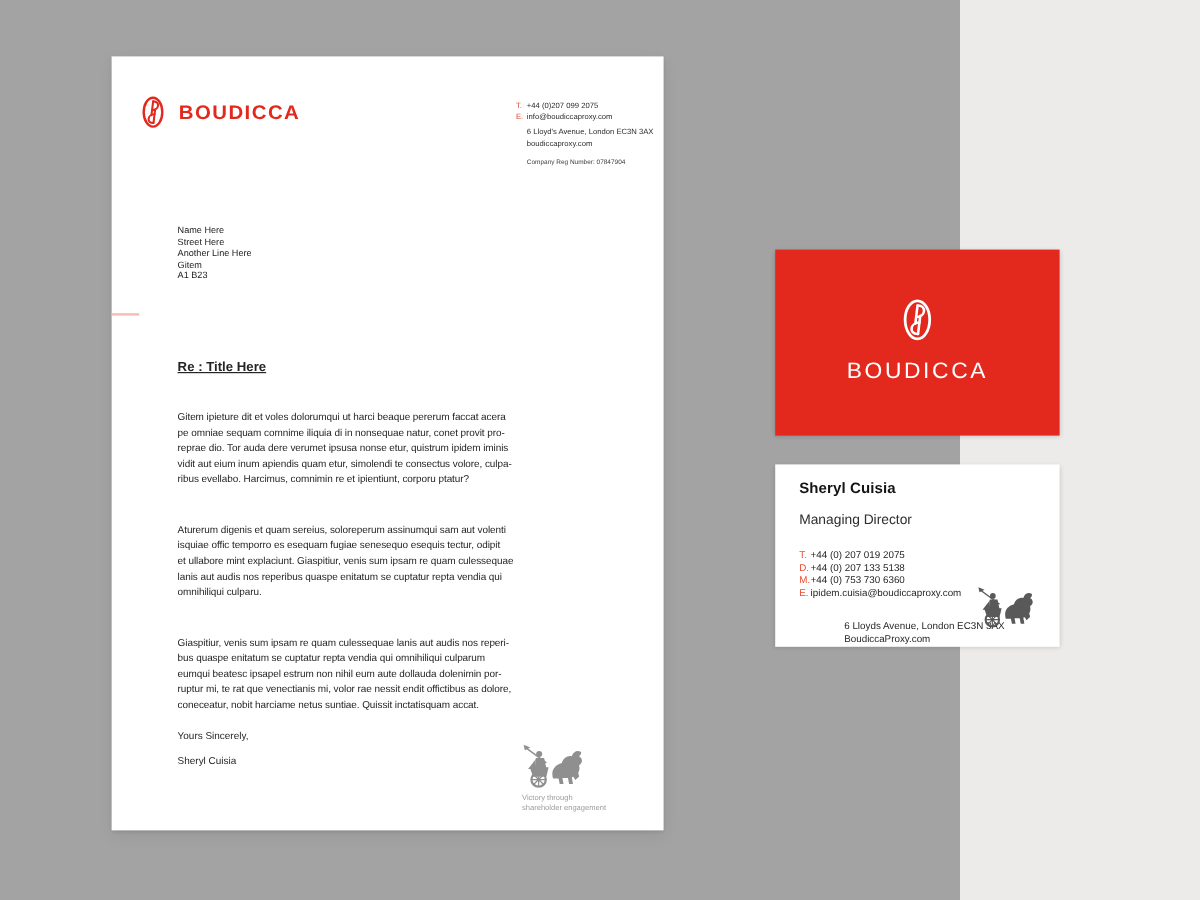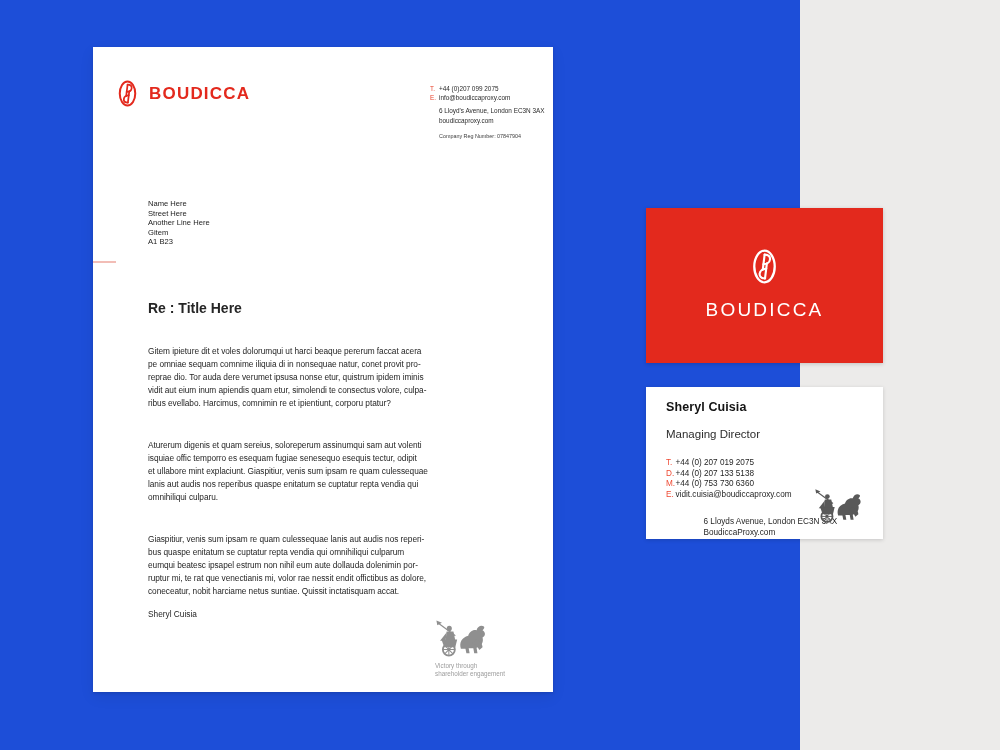--- a/index.html
+++ b/index.html
@@ -3,47 +3,47 @@
 <meta charset="utf-8">
 <style>
   * { margin: 0; padding: 0; box-sizing: border-box; }
   html, body { width: 1000px; height: 750px; }
   body {
     font-family: "Liberation Sans", sans-serif;
     background: #ECEBEA;
     overflow: hidden;
     -webkit-font-smoothing: antialiased;
   }
-  .canvas { position: relative; width: 800px; height: 750px; background: #1d4ed8; }
+  .canvas { position: relative; width: 800px; height: 750px; background: #a3a3a3; }
 
   
   .letterhead {
     position: absolute; left: 93px; top: 47px; width: 460px; height: 645px;
     background: #ffffff;
     box-shadow: 0 1px 3px rgba(0,0,0,.14), 0 5px 14px rgba(0,0,0,.07);
   }
   .lh-logo-row { position: absolute; left: 22px; top: 29px; display: flex; align-items: center; }
   .lh-mark { width: 25px; height: 35px; color: #E3291D; }
   .lh-wordmark {
     margin-left: 9px; color: #E3291D; font-size: 17px; font-weight: 700;
     letter-spacing: 1.2px; line-height: 1;
     transform: scaleY(.96); transform-origin: left center;
   }
   .lh-contact { position: absolute; left: 337px; top: 37px; font-size: 6.4px; line-height: 9.2px; color: #2b2b2b; }
   .lh-contact .row .lbl { color: #E8442E; display: inline-block; width: 9px; }
   .lh-contact .addr { margin-top: 4px; }
   .lh-contact .addr, .lh-contact .web { padding-left: 9px; }
   .lh-contact .reg { margin-top: 7px; padding-left: 9px; font-size: 5.4px; color: #3c3c3c; }
 
-  .lh-recipient { position: absolute; left: 55px; top: 152px; font-size: 7.6px; line-height: 9.6px; color: #222; }
+  .lh-recipient { position: absolute; left: 55px; top: 140px; font-size: 7.6px; line-height: 9.6px; color: #222; }
   .fold-mark { position: absolute; left: 0; top: 214px; width: 23px; height: 2px; background: #F2BDB6; }
 
   .lh-letter { position: absolute; left: 55px; top: 240px; width: 322px; color: #252525; }
   .lh-salutation { font-size: 8.3px; }
-  .lh-subject { font-size: 14px; font-weight: 700; margin-top: 12.5px; }
+  .lh-subject { font-size: 11px; font-weight: 700; margin-top: 12.5px; text-decoration: underline; }
   .lh-para { font-size: 8.3px; line-height: 13px; margin-top: 29px; white-space: pre-line; letter-spacing: -0.05px; }
   .lh-closing { font-size: 8.3px; margin-top: 14px; }
   .lh-signature { font-size: 8.3px; margin-top: 11px; }
 
   .lh-footer { position: absolute; left: 342px; top: 572px; }
   .lh-chariot { width: 60px; height: 40px; color: #8F8F8F; }
   .lh-tagline { margin-top: 3px; font-size: 6.3px; line-height: 8px; color: #9C9C9C; white-space: pre-line; }
 
   
   .card-front {
@@ -123,20 +123,21 @@
       <div class="lh-para">Aturerum digenis et quam sereius, soloreperum assinumqui sam aut volenti
 isquiae offic temporro es esequam fugiae senesequo esequis tectur, odipit
 et ullabore mint explaciunt. Giaspitiur, venis sum ipsam re quam culessequae
 lanis aut audis nos reperibus quaspe enitatum se cuptatur repta vendia qui
 omnihiliqui culparu.</div>
       <div class="lh-para">Giaspitiur, venis sum ipsam re quam culessequae lanis aut audis nos reperi-
 bus quaspe enitatum se cuptatur repta vendia qui omnihiliqui culparum
 eumqui beatesc ipsapel estrum non nihil eum aute dollauda dolenimin por-
 ruptur mi, te rat que venectianis mi, volor rae nessit endit offictibus as dolore,
 coneceatur, nobit harciame netus suntiae. Quissit inctatisquam accat.</div>
+      <div class="lh-closing">Yours Sincerely,</div>
       <div class="lh-signature">Sheryl Cuisia</div>
     </div>
 
     <div class="lh-footer">
       <svg class="lh-chariot" viewBox="0 0 130 86" aria-hidden="true">
         <g fill="currentColor">
           <circle cx="30" cy="66" r="13" fill="none" stroke="currentColor" stroke-width="4"></circle>
           <circle cx="30" cy="66" r="3"></circle>
           <path d="M30 53 V79 M17 66 H43 M21 57 L39 75 M39 57 L21 75" fill="none" stroke="currentColor" stroke-width="2.2"></path>
           <path d="M14 44 H48 L44 61 H20 Z"></path>
@@ -175,21 +176,21 @@
       <div>
         <span class="lbl">T.</span><span>+44 (0) 207 019 2075</span>
       </div>
       <div>
         <span class="lbl">D.</span><span>+44 (0) 207 133 5138</span>
       </div>
       <div>
         <span class="lbl">M.</span><span>+44 (0) 753 730 6360</span>
       </div>
       <div>
-        <span class="lbl">E.</span><span>vidit.cuisia@boudiccaproxy.com</span>
+        <span class="lbl">E.</span><span>ipidem.cuisia@boudiccaproxy.com</span>
       </div>
     </div>
 
     <div class="cb-address">
       <div>6 Lloyds Avenue, London EC3N 3AX</div>
       <div>BoudiccaProxy.com</div>
     </div>
 
     <svg class="cb-chariot" viewBox="0 0 130 86" aria-hidden="true">
       <g fill="currentColor">

